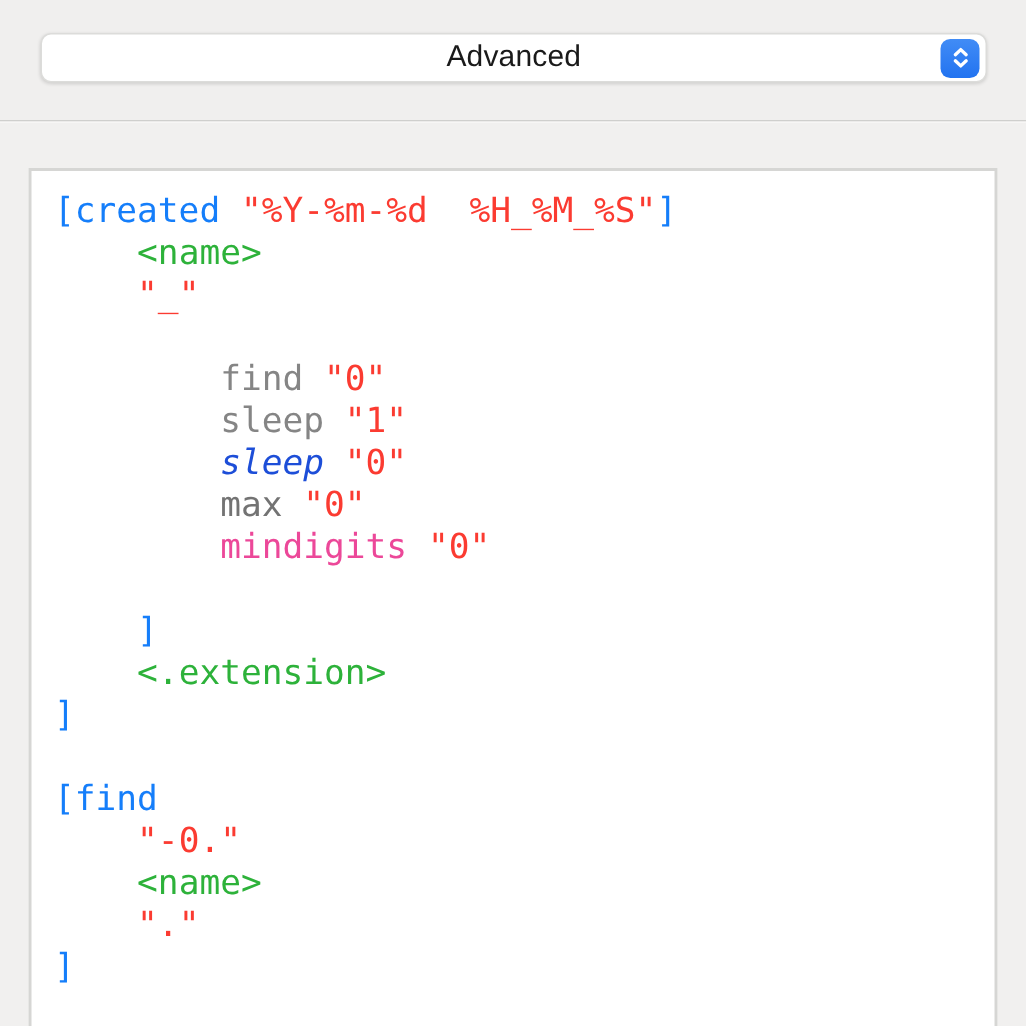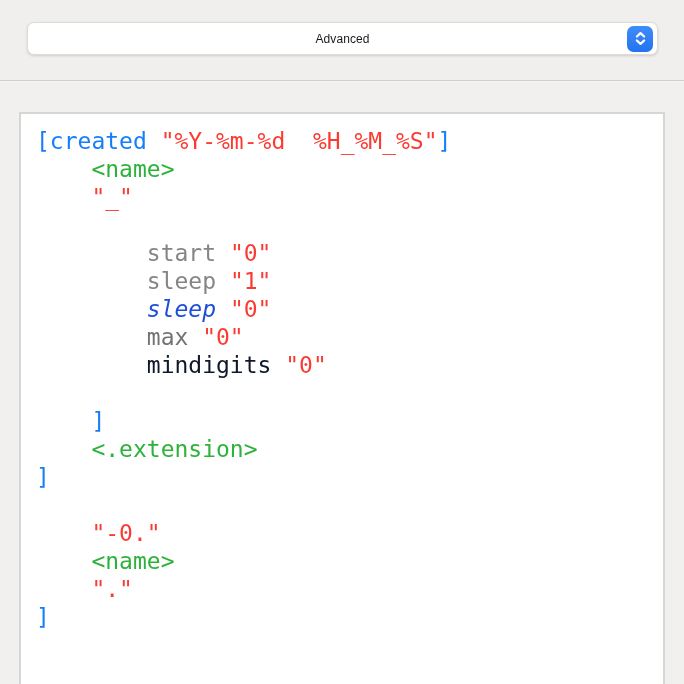--- a/index.html
+++ b/index.html
@@ -30,21 +30,21 @@
     width: 631px; height: 33px;
     background: #ffffff;
     border: 1px solid #dcdcda;
     border-radius: 7px;
     box-sizing: border-box;
     box-shadow: 0 1px 2.5px rgba(0,0,0,0.14);
     display: flex; align-items: center; justify-content: center;
     cursor: default;
   }
   .popup-label {
-    font-size: 12px;
+    font-size: 20px;
     color: #1a1a1a;
     letter-spacing: 0.1px;
   }
   .popup-chevrons {
     position: absolute; right: 4px; top: 50%;
     transform: translateY(-50%);
     width: 26px; height: 26px;
     border-radius: 6.5px;
     background: linear-gradient(180deg, #418cf6 0%, #2273f0 100%);
     background: linear-gradient(180deg, #418cf6 0%, #2273f0 100%);
@@ -83,27 +83,28 @@
 </div>
 
 <div class="divider"></div>
 <div class="divider-highlight"></div>
 
 <div class="codebox" id="code-area">
     <div class="code-line"><span style="color: rgb(21, 126, 250); margin-top: 26px;">[created </span><span style="color: rgb(251, 59, 49);">"%Y-%m-%d  %H_%M_%S"</span><span style="color: rgb(21, 126, 250);">]</span></div>
     <div class="code-line"><span style="color: rgb(51, 51, 51);">    </span><span style="color: rgb(45, 178, 58);">&lt;name&gt;</span></div>
     <div class="code-line"><span style="color: rgb(51, 51, 51);">    </span><span style="color: rgb(251, 59, 49);">"_"</span></div>
     <div class="code-line"><span style="color: rgb(51, 51, 51);">     </span></div>
-    <div class="code-line"><span style="color: rgb(51, 51, 51);">        </span><span style="color: rgb(133, 133, 133);">start </span><span style="color: rgb(251, 59, 49);">"0"</span></div>
+    <div class="code-line"><span style="color: rgb(51, 51, 51);">        </span><span style="color: rgb(133, 133, 133);">find </span><span style="color: rgb(251, 59, 49);">"0"</span></div>
     <div class="code-line"><span style="color: rgb(51, 51, 51);">        </span><span style="color: rgb(133, 133, 133);">sleep </span><span style="color: rgb(251, 59, 49);">"1"</span></div>
     <div class="code-line"><span style="color: rgb(51, 51, 51);">        </span><span style="color: #1d4ed8; font-style: italic;">sleep </span><span style="color: rgb(251, 59, 49);">"0"</span></div>
     <div class="code-line"><span style="color: rgb(51, 51, 51);">        </span><span style="color: #737373;">max </span><span style="color: rgb(251, 59, 49);">"0"</span></div>
-    <div class="code-line"><span style="color: rgb(51, 51, 51);">        </span><span style="color: #0f172a; text-align: center;">mindigits </span><span style="color: rgb(251, 59, 49);">"0"</span></div>
+    <div class="code-line"><span style="color: rgb(51, 51, 51);">        </span><span style="color: #ec4899; text-align: center;">mindigits </span><span style="color: rgb(251, 59, 49);">"0"</span></div>
     <div class="code-line"><span style="color: rgb(51, 51, 51);">        </span></div>
     <div class="code-line"><span style="color: rgb(51, 51, 51);">    </span><span style="color: rgb(21, 126, 250);">]</span></div>
     <div class="code-line"><span style="color: rgb(51, 51, 51);">    </span><span style="color: rgb(45, 178, 58); margin-top: 37px;">&lt;.extension&gt;</span></div>
     <div class="code-line"><span style="color: rgb(21, 126, 250);">]</span></div>
     <div class="code-line">&nbsp;</div>
+    <div class="code-line"><span style="color: rgb(21, 126, 250);">[find</span></div>
     <div class="code-line"><span style="color: rgb(51, 51, 51);">    </span><span style="color: rgb(251, 59, 49);">"-0."</span></div>
     <div class="code-line"><span style="color: rgb(51, 51, 51);">    </span><span style="color: rgb(45, 178, 58);">&lt;name&gt;</span></div>
     <div class="code-line"><span style="color: rgb(51, 51, 51);">    </span><span style="color: rgb(251, 59, 49);">"."</span></div>
     <div class="code-line"><span style="color: rgb(21, 126, 250);">]</span></div>
   </div>
 
 </body></html>

